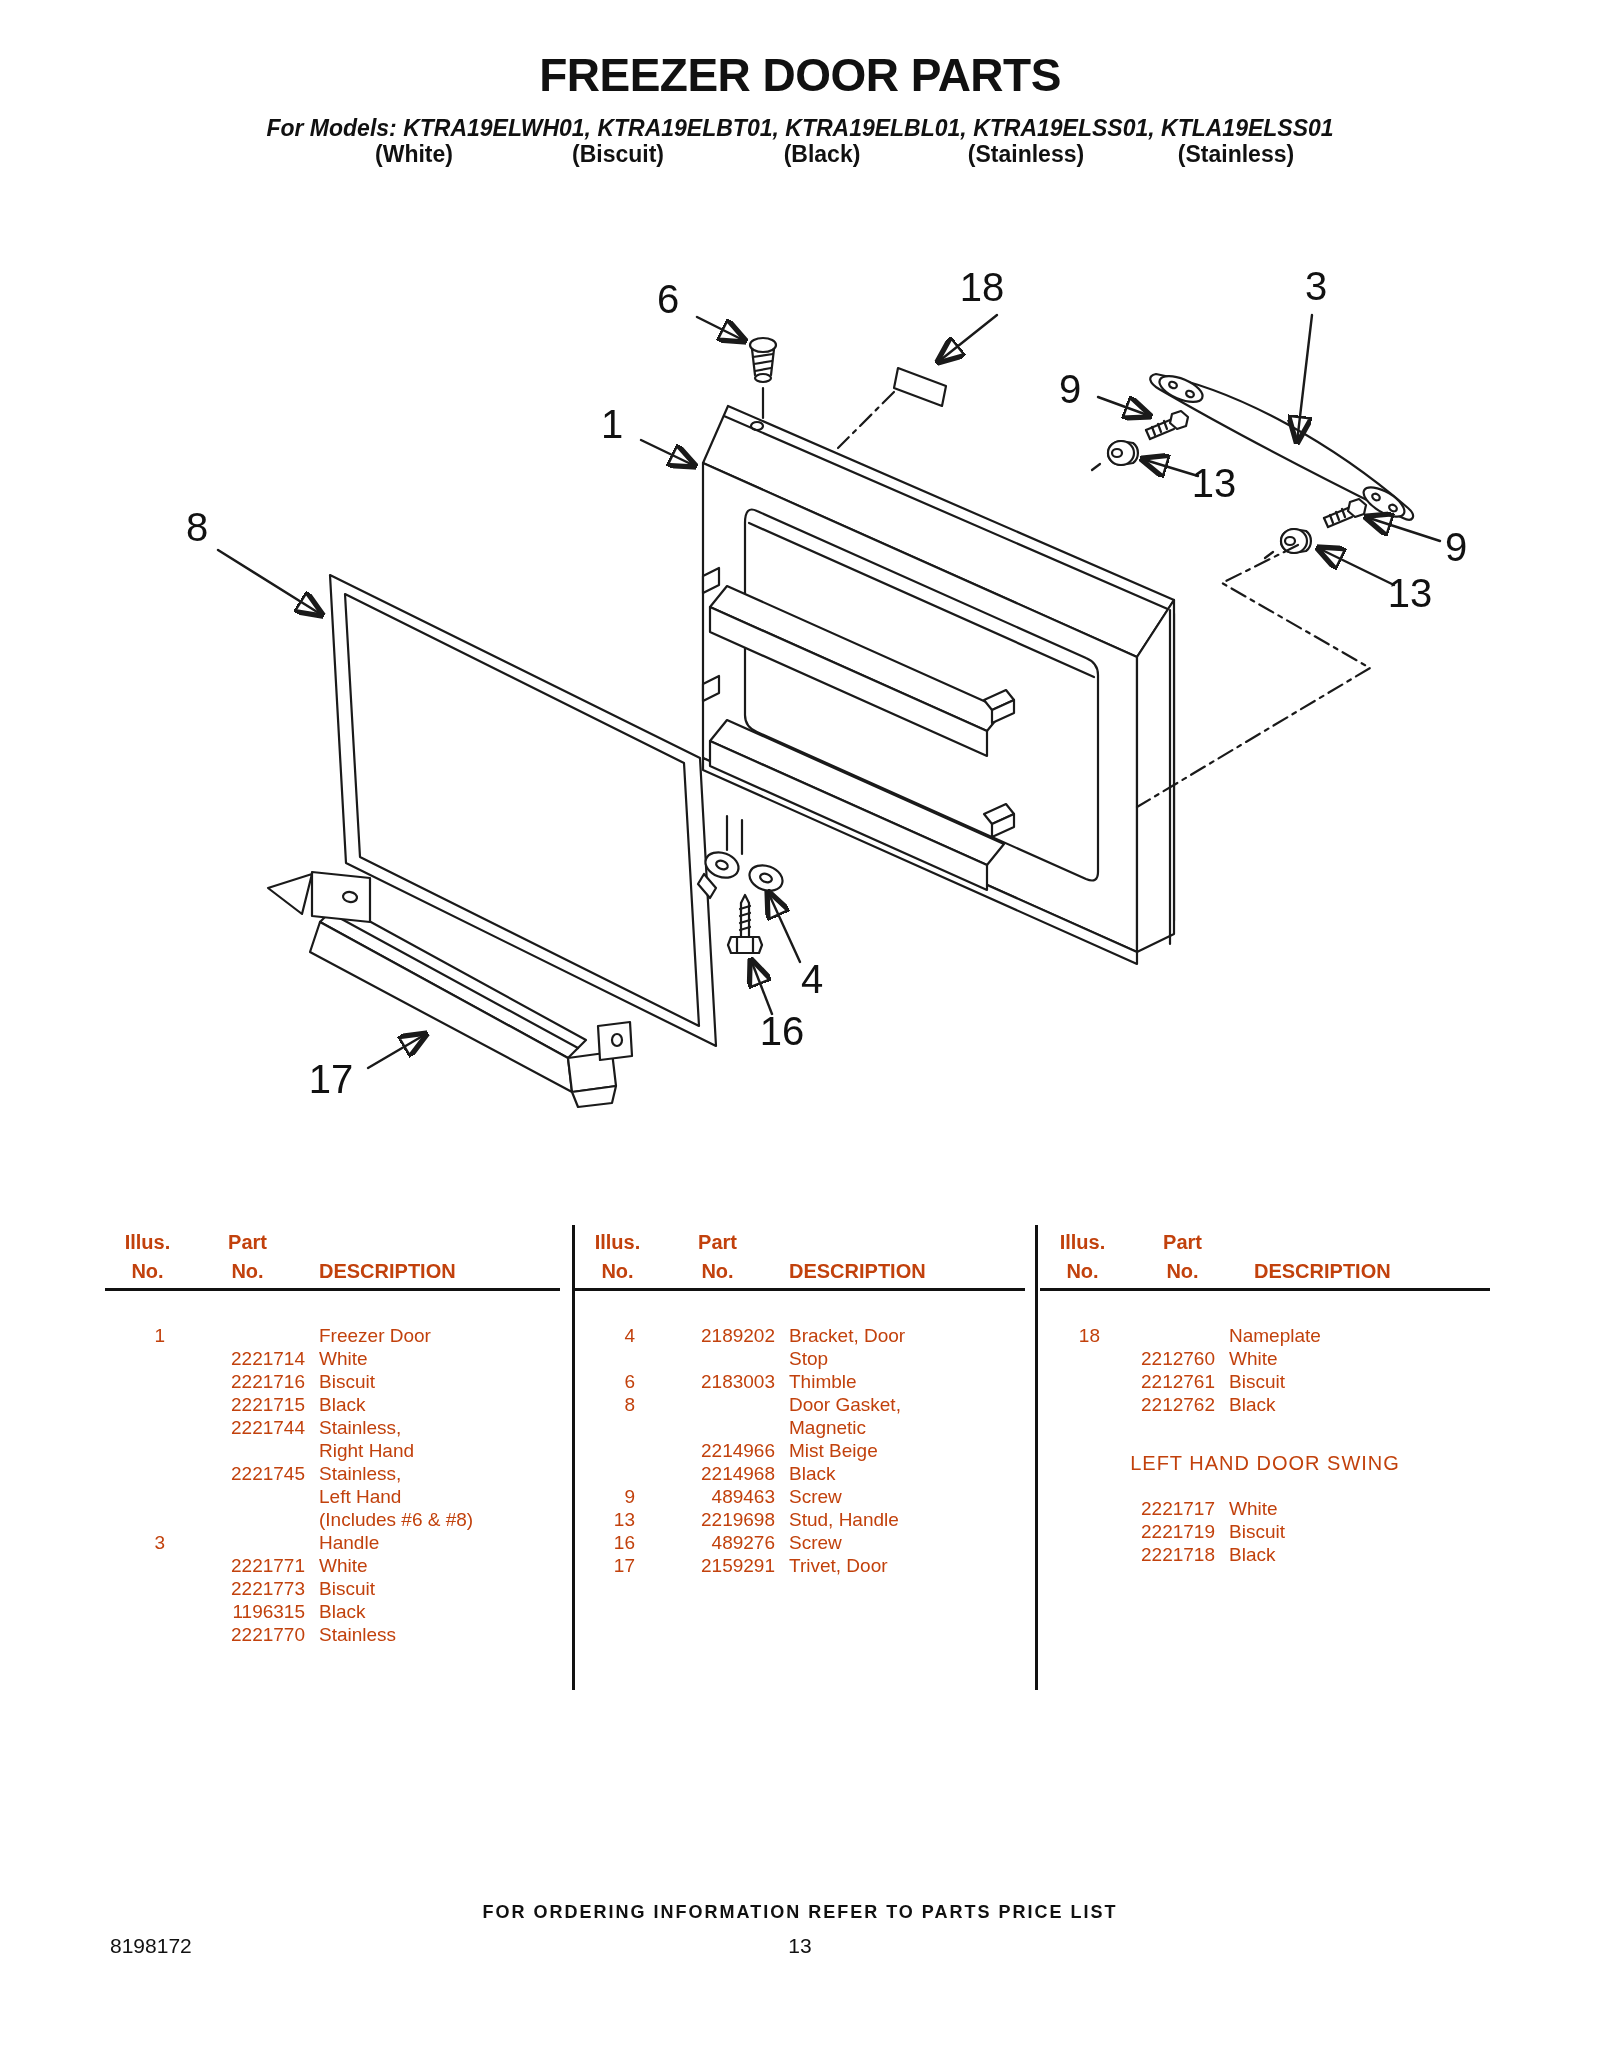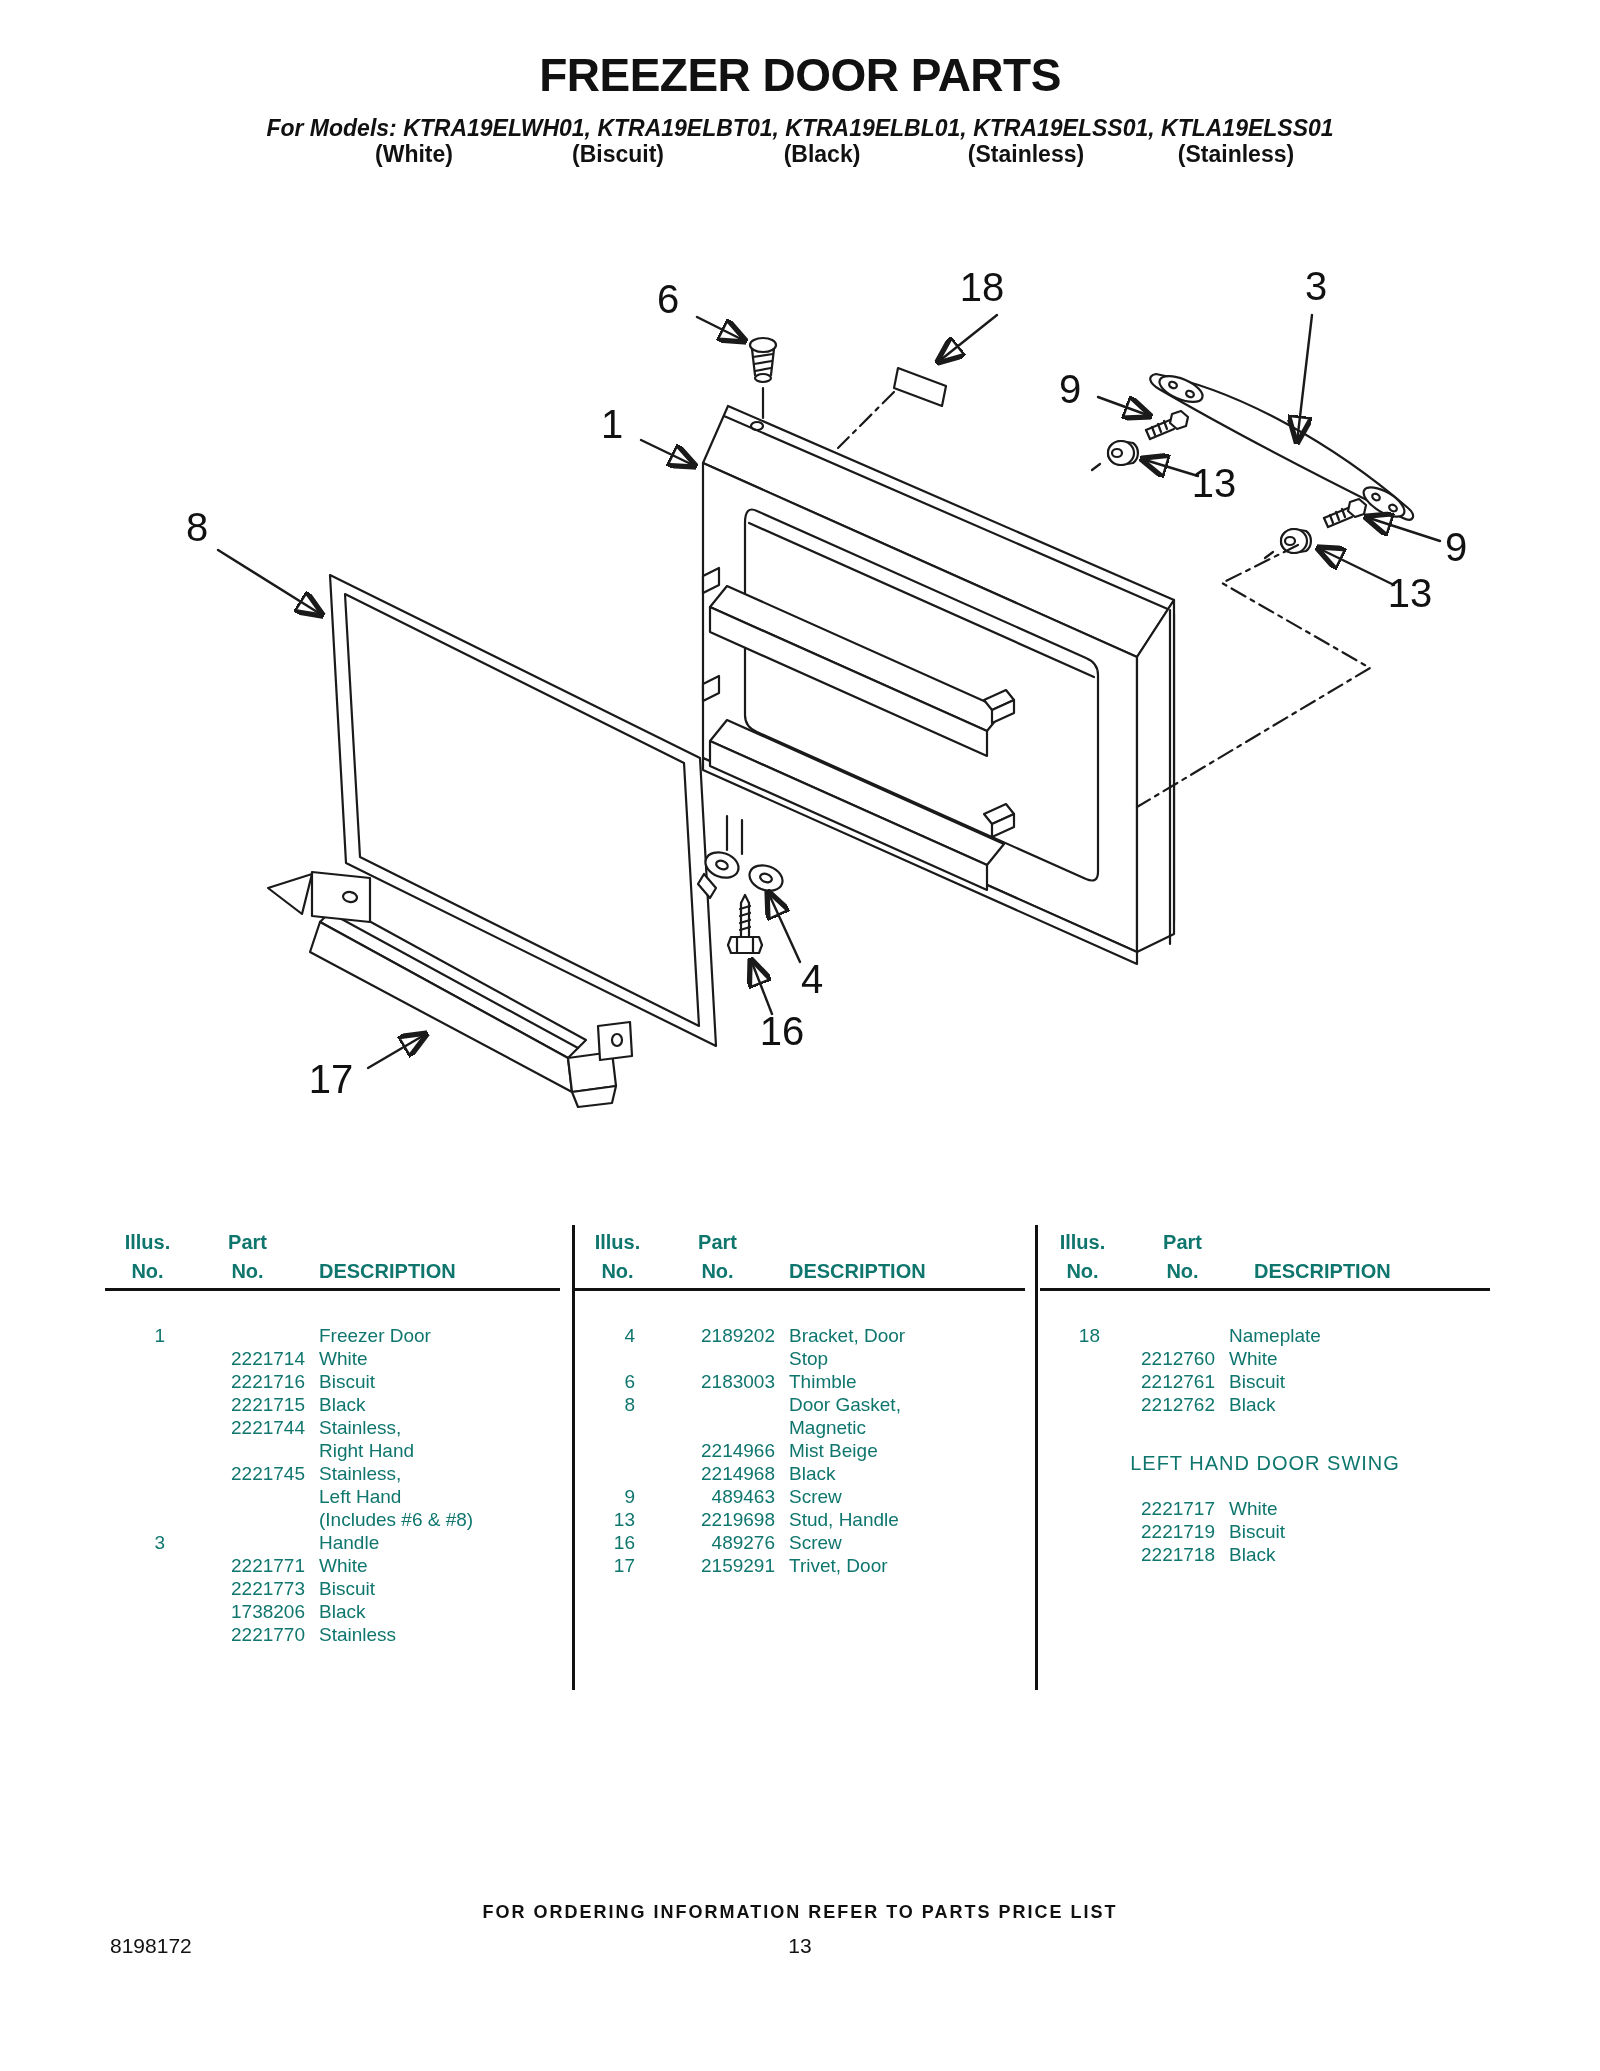--- a/index.html
+++ b/index.html
@@ -18,21 +18,21 @@
     font-size:23px;font-weight:bold;white-space:nowrap;}
   
   #diagram{position:absolute;top:0;left:0;}
   #diagram path,#diagram polygon,#diagram polyline,#diagram line,#diagram ellipse{
     stroke:#1a1a1a;stroke-width:2.2;fill:none;stroke-linejoin:round;stroke-linecap:round;}
   #diagram .solid{fill:#ffffff;}
   #diagram .leader{stroke-width:2.4;}
   #diagram text{font-family:"Liberation Sans",sans-serif;font-size:40px;fill:#111;
     text-anchor:middle;stroke:none;}
   
-  .col{position:absolute;top:1228px;font-size:19px;line-height:23px;color:#0f766e;}
+  .col{position:absolute;top:1228px;font-size:19px;line-height:23px;color:#c2410c;}
   #col-1{left:105px;width:455px;}
   #col-2{left:575px;width:450px;}
   #col-3{left:1040px;width:450px;}
   .hdr{font-weight:bold;font-size:20px;line-height:29px;border-bottom:3px solid #111;padding-bottom:2px;}
   .hrow{display:flex;}
   .h-illus{width:85px;text-align:center;}
   .h-part{width:115px;text-align:center;}
   .h-desc{flex:1;padding-left:14px;}
   .tbody{padding-top:33px;}
   .row{display:flex;}
@@ -297,21 +297,21 @@
         <span class="c-part">2221771</span>
         <span class="c-desc">White</span>
       </div>
     <div class="row">
         <span class="c-illus"></span>
         <span class="c-part">2221773</span>
         <span class="c-desc">Biscuit</span>
       </div>
     <div class="row">
         <span class="c-illus"></span>
-        <span class="c-part">1738206</span>
+        <span class="c-part">1196315</span>
         <span class="c-desc">Black</span>
       </div>
     <div class="row">
         <span class="c-illus"></span>
         <span class="c-part">2221770</span>
         <span class="c-desc">Stainless</span>
       </div>
   </div>
 </div>
 

